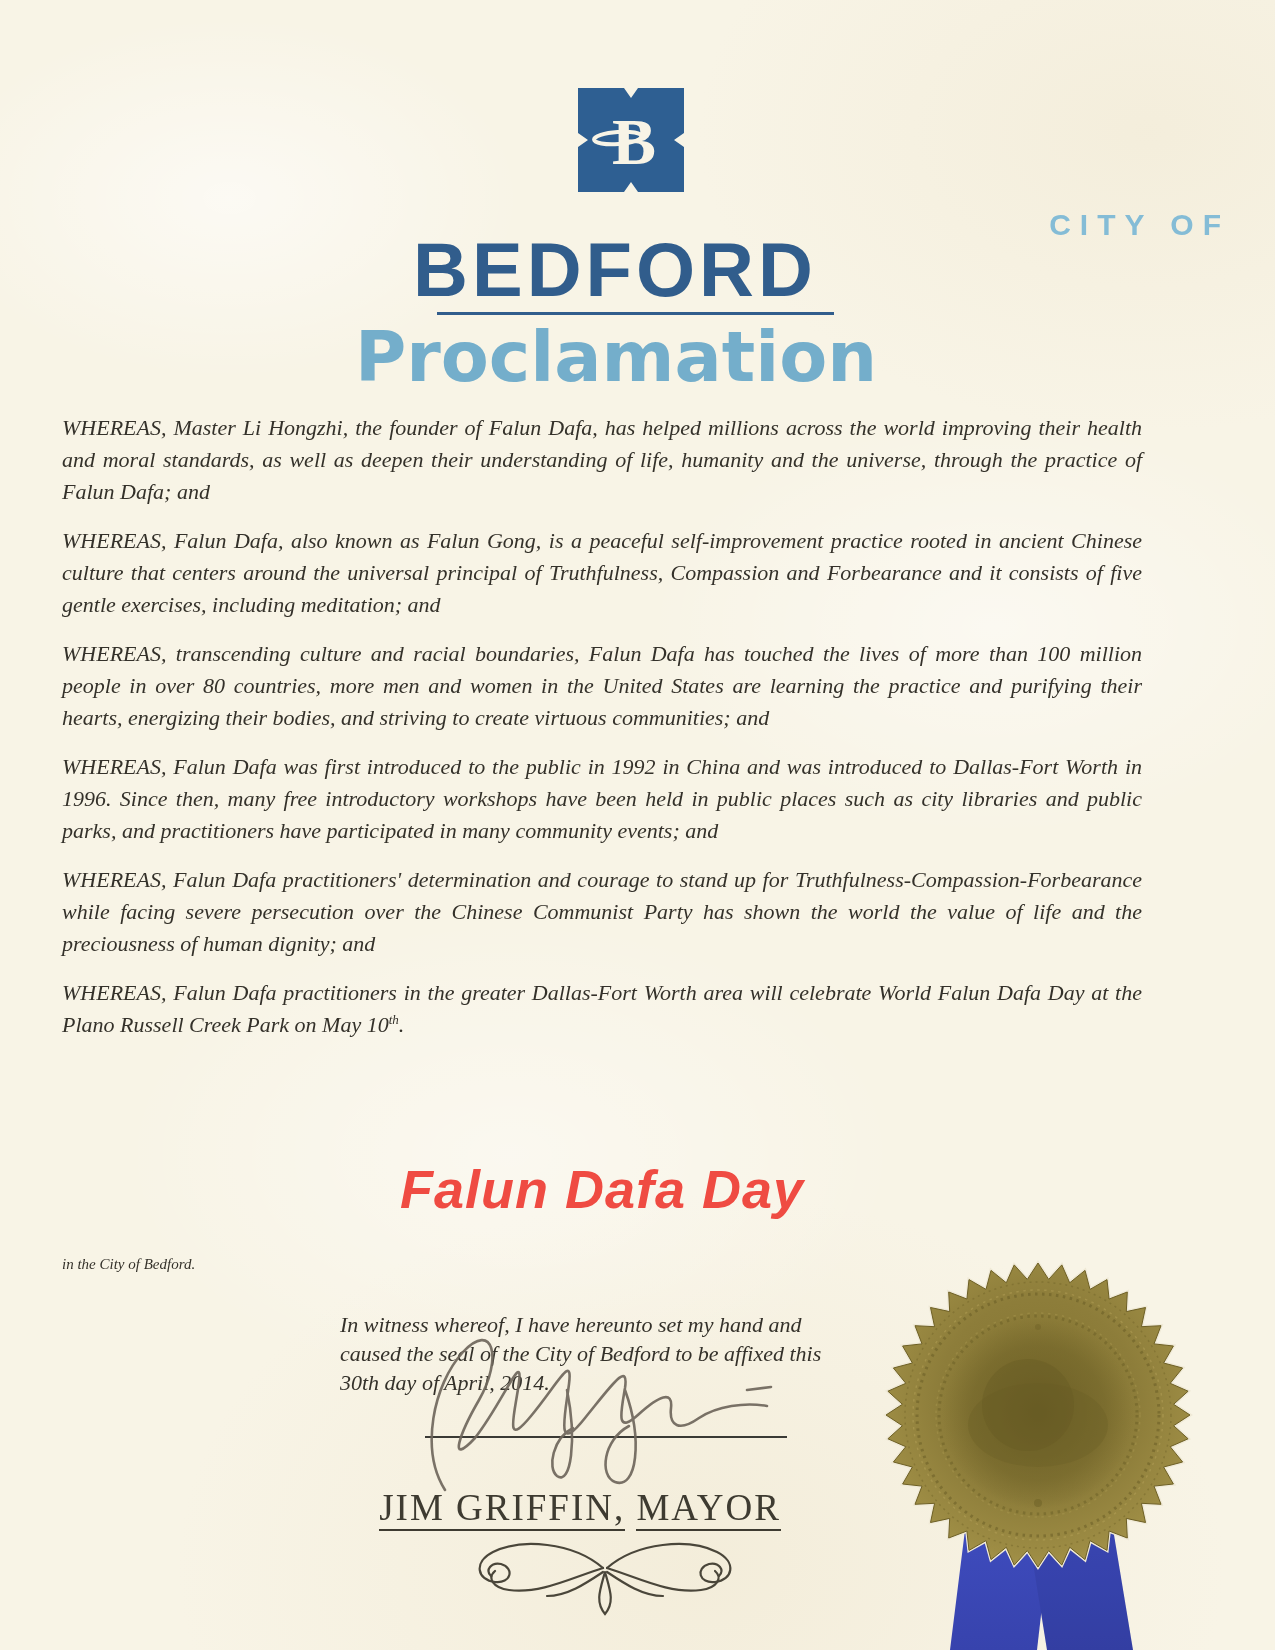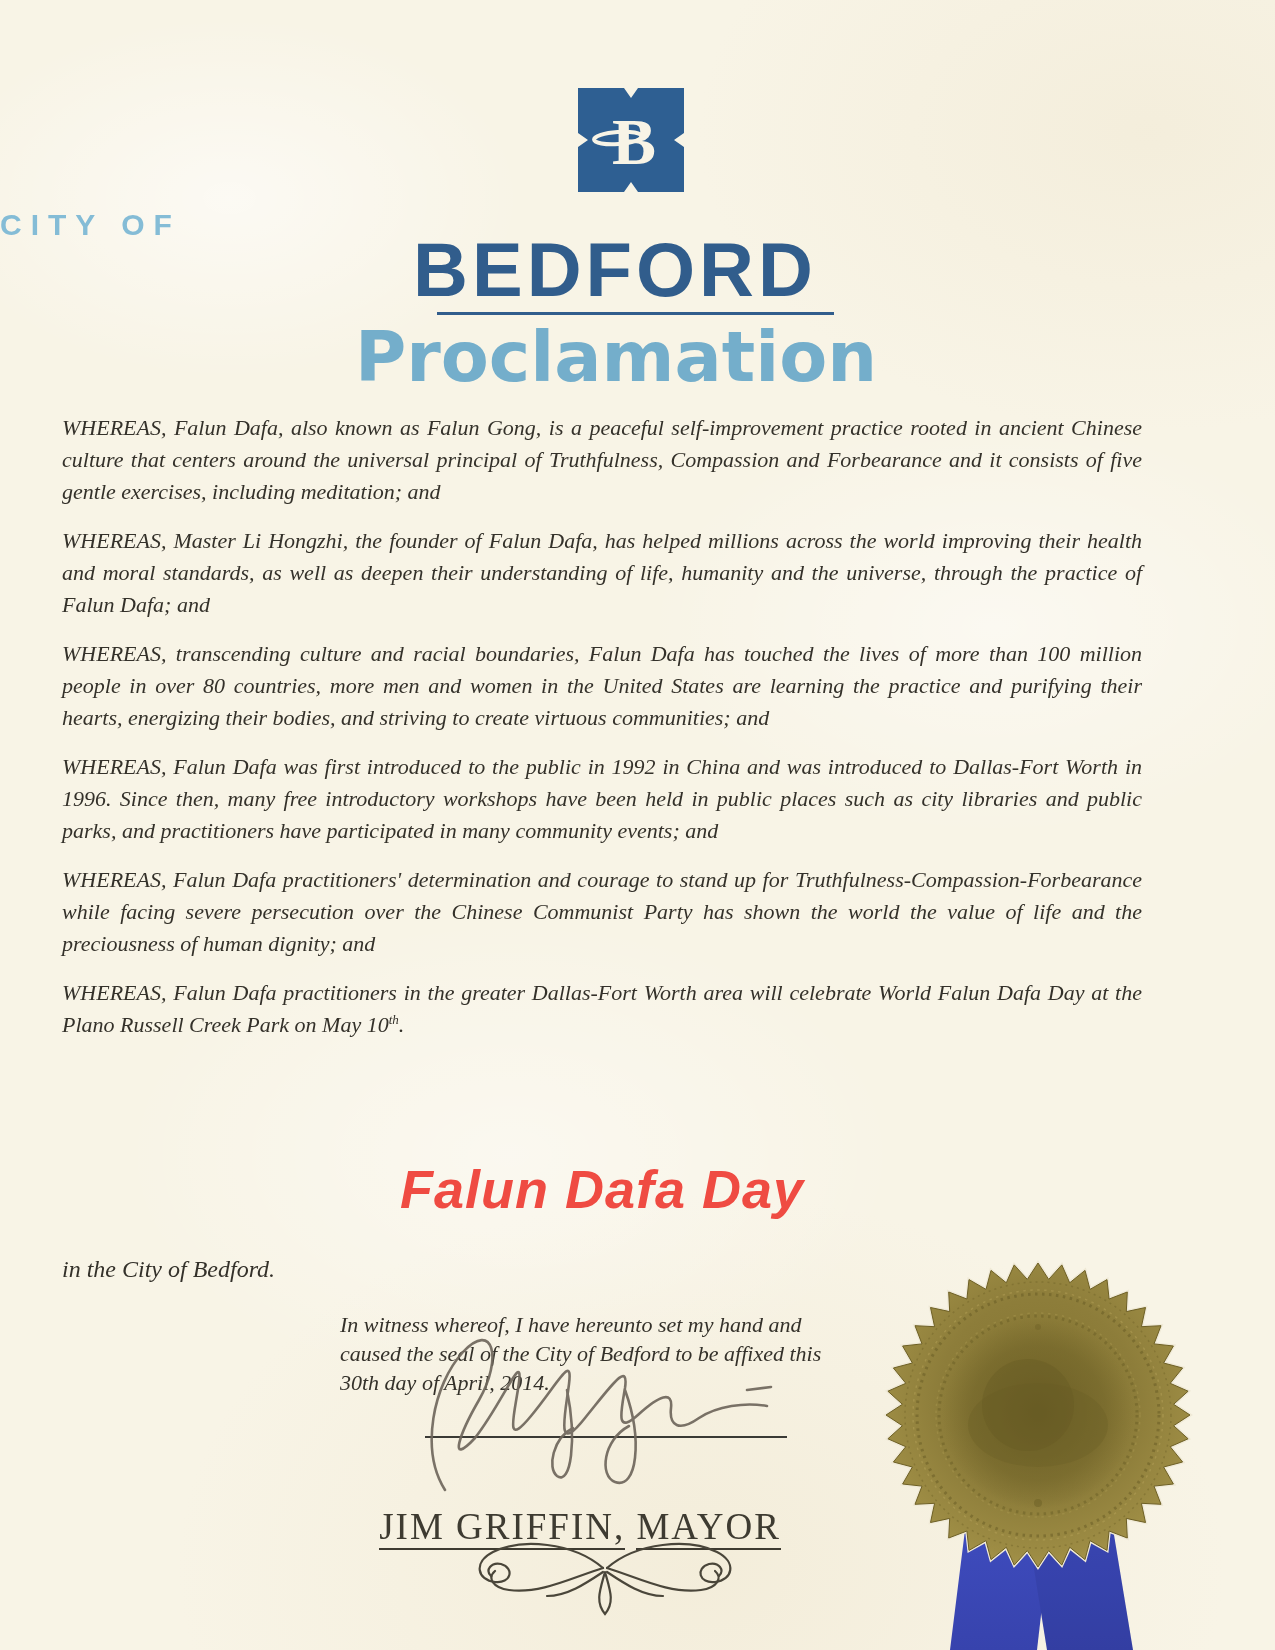--- a/index.html
+++ b/index.html
@@ -13,41 +13,41 @@
     background-image:
       radial-gradient(ellipse 420px 260px at 18% 12%, rgba(255,255,255,.55), rgba(255,255,255,0) 70%),
       radial-gradient(ellipse 500px 300px at 78% 38%, rgba(255,255,255,.45), rgba(255,255,255,0) 70%),
       radial-gradient(ellipse 560px 340px at 40% 70%, rgba(255,255,255,.40), rgba(255,255,255,0) 70%),
       radial-gradient(ellipse 700px 500px at 55% 95%, rgba(235,224,196,.35), rgba(235,224,196,0) 75%),
       radial-gradient(ellipse 600px 400px at 90% 8%, rgba(236,226,200,.35), rgba(236,226,200,0) 75%);
   }
   .abs{position:absolute;}
   
   .logo{left:578px;top:88px;width:106px;height:104px;}
-  .eyebrow{left:0;top:208px;width:1230px;text-align:left;font-family:"Liberation Sans",sans-serif;
+  .eyebrow{left:0;top:208px;width:1230px;text-align:right;font-family:"Liberation Sans",sans-serif;
     font-weight:bold;font-size:30px;letter-spacing:9px;color:var(--eyebrow-blue);}
   .cityname{left:0;top:232px;width:1230px;text-align:center;font-family:Liberation Sans, sans-serif;
     font-weight:bold;font-size:76px;letter-spacing:4px;color:var(--city-blue);line-height:1;}
   .bedford-rule{left:437px;top:312px;width:397px;height:3px;background:var(--city-blue);}
   .proclamation{left:0;top:322px;width:1200px;text-align:center;font-family:"DejaVu Sans",sans-serif;
     font-weight:bold;font-size:70px;color:var(--title-blue);line-height:1;padding-left:32px;}
   
   .bodytext{left:62px;top:412px;width:1080px;font-style:italic;font-size:22px;line-height:32px;
     color:var(--ink);text-align:justify;}
   .bodytext p{margin-bottom:17px;}
   sup{font-size:13px;line-height:0;}
   .daytitle{left:62px;top:1158px;width:1080px;text-align:center;font-family:"Liberation Sans",sans-serif;
     font-weight:bold;font-style:italic;font-size:54px;color:var(--day-red);letter-spacing:1px;}
-  .closing{left:62px;top:1256px;font-style:italic;font-size:24px;color:var(--ink);}
+  .closing{left:62px;top:1256px;font-style:italic;font-size:15px;color:var(--ink);}
   .witness{left:340px;top:1310px;width:520px;text-align:left;font-style:italic;font-size:22px;
     line-height:29px;color:var(--ink);}
   
   .signature{left:415px;top:1290px;width:380px;height:215px;z-index:3;}
   .mayorname{left:320px;top:1486px;width:520px;text-align:center;font-family:"Liberation Serif",serif;
-    font-size:37px;letter-spacing:2px;color:#3e3b31;white-space:nowrap;margin-top:19px;}
+    font-size:37px;letter-spacing:2px;color:#3e3b31;white-space:nowrap;}
   .mayorname span{border-bottom:2px solid #3e3b31;padding-bottom:1px;}
   .flourish{left:455px;top:1536px;width:300px;height:84px;}
   
   .ribbon{left:930px;top:1450px;width:210px;height:200px;z-index:1;}
   .seal{left:878px;top:1255px;width:320px;height:320px;z-index:2;}
 </style>
 </head>
 <body>
 
 <div class="page">
@@ -57,22 +57,22 @@
     <text x="56" y="76" text-anchor="middle" font-family="Liberation Serif, serif" font-weight="bold" font-size="66" fill="#f8f4e6">B</text>
     <ellipse cx="40" cy="50" rx="24" ry="6" fill="none" stroke="#f8f4e6" stroke-width="4" transform="rotate(-4 40 50)"></ellipse>
   </svg>
 
   <div class="abs eyebrow">CITY OF</div>
   <div class="abs cityname">BEDFORD</div>
   <div class="abs bedford-rule"></div>
   <div class="abs proclamation">Proclamation</div>
 
   <div class="abs bodytext">
+    <p>WHEREAS, Master Li Hongzhi, the founder of Falun Dafa, has helped millions across the world improving their health and moral standards, as well as deepen their understanding of life, humanity and the universe, through the practice of Falun Dafa; and</p>
     <p>WHEREAS, Falun Dafa, also known as Falun Gong, is a peaceful self-improvement practice rooted in ancient Chinese culture that centers around the universal principal of Truthfulness, Compassion and Forbearance and it consists of five gentle exercises, including meditation; and</p>
-    <p>WHEREAS, Master Li Hongzhi, the founder of Falun Dafa, has helped millions across the world improving their health and moral standards, as well as deepen their understanding of life, humanity and the universe, through the practice of Falun Dafa; and</p>
     <p>WHEREAS, transcending culture and racial boundaries, Falun Dafa has touched the lives of more than 100 million people in over 80 countries, more men and women in the United States are learning the practice and purifying their hearts, energizing their bodies, and striving to create virtuous communities; and</p>
     <p>WHEREAS, Falun Dafa was first introduced to the public in 1992 in China and was introduced to Dallas-Fort Worth in 1996.  Since then, many free introductory workshops have been held in public places such as city libraries and public parks, and practitioners have participated in many community events; and</p>
     <p>WHEREAS, Falun Dafa practitioners' determination and courage to stand up for Truthfulness-Compassion-Forbearance while facing severe persecution over the Chinese Communist Party has shown the world the value of life and the preciousness of human dignity; and</p>
     <p><span>WHEREAS, Falun Dafa practitioners in the greater Dallas-Fort Worth area will celebrate World Falun Dafa Day at the Plano Russell Creek Park on May 10</span><sup>th</sup><span>.</span></p>
   </div>
 
   <div class="abs daytitle">Falun Dafa Day</div>
   <div class="abs closing">in the City of Bedford.</div>
 
   <div class="abs witness">

